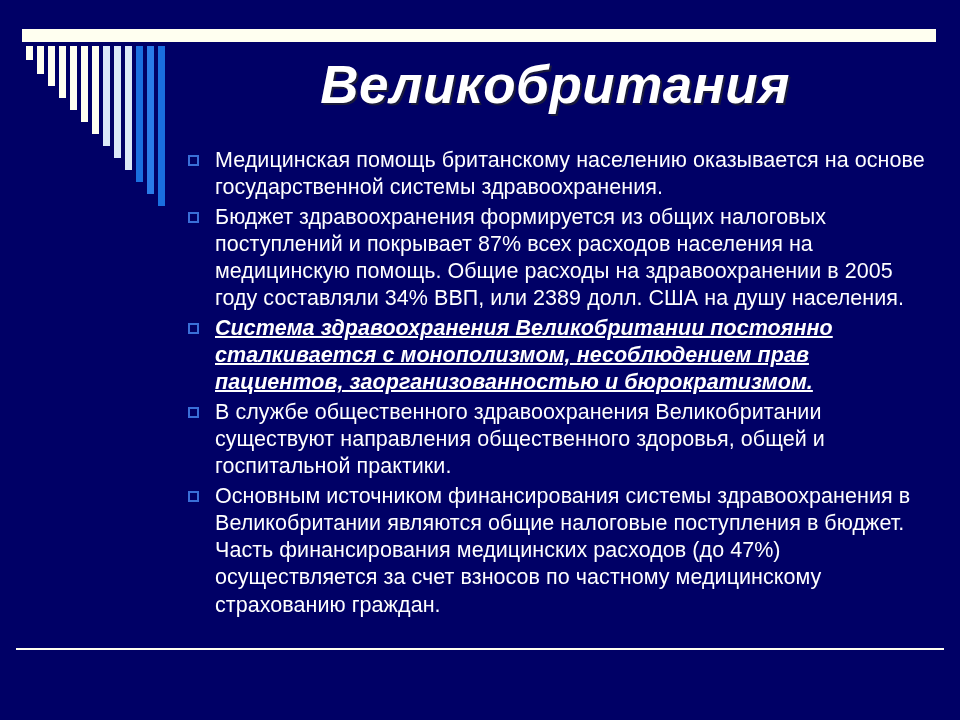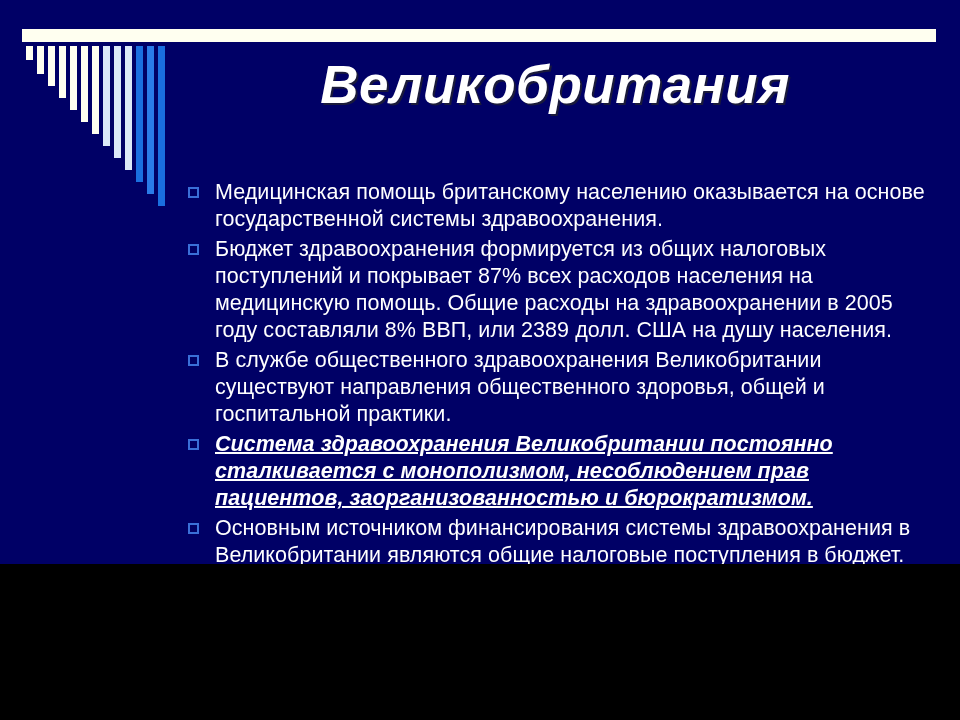--- a/index.html
+++ b/index.html
@@ -4,21 +4,21 @@
 <title>Великобритания</title>
 <style>
   html, body {
     margin: 0;
     padding: 0;
     background: #000000;
   }
   #slide {
     position: relative;
     width: 960px;
-    height: 564px;
+    height: 720px;
     background: #000066;
     overflow: hidden;
     font-family: "Liberation Sans", "DejaVu Sans", sans-serif;
     -webkit-font-smoothing: antialiased;
   }
 
   
   #top-bar {
     position: absolute;
     left: 22px;
@@ -58,21 +58,20 @@
     text-shadow: 2px 2px 0 #1a1a3a;
     white-space: nowrap;
   }
 
   
   #body {
     position: absolute;
     left: 188px;
     top: 147px;
     width: 742px;
-    margin-top: 32px;
   }
   .bullet-row {
     display: flex;
     align-items: flex-start;
     margin-bottom: 2px;
   }
   .bullet-marker {
     flex: 0 0 auto;
     width: 11px;
     height: 11px;
@@ -132,29 +131,29 @@
 
   <div id="title">Великобритания</div>
 
   <div id="body">
       <div class="bullet-row">
         <span class="bullet-marker"></span>
         <div class="bullet-text">Медицинская помощь британскому населению оказывается на основе государственной системы здравоохранения.</div>
       </div>
       <div class="bullet-row">
         <span class="bullet-marker"></span>
-        <div class="bullet-text">Бюджет здравоохранения формируется из общих налоговых поступлений и покрывает 87% всех расходов населения на медицинскую помощь. Общие расходы на здравоохранении в 2005 году составляли 8% ВВП, или 2389 долл. США на душу населения.</div>
+        <div class="bullet-text">Бюджет здравоохранения формируется из общих налоговых поступлений и покрывает 87% всех расходов населения на медицинскую помощь. Общие расходы на здравоохранении в 2005 году составляли 34% ВВП, или 2389 долл. США на душу населения.</div>
+      </div>
+      <div class="bullet-row">
+        <span class="bullet-marker"></span>
+        <div class="bullet-text emph">Система здравоохранения Великобритании постоянно сталкивается  с монополизмом, несоблюдением прав пациентов, заорганизованностью и бюрократизмом.</div>
       </div>
       <div class="bullet-row">
         <span class="bullet-marker"></span>
         <div class="bullet-text">В службе общественного здравоохранения Великобритании существуют направления общественного здоровья, общей и госпитальной практики.</div>
-      </div>
-      <div class="bullet-row">
-        <span class="bullet-marker"></span>
-        <div class="bullet-text emph">Система здравоохранения Великобритании постоянно сталкивается  с монополизмом, несоблюдением прав пациентов, заорганизованностью и бюрократизмом.</div>
       </div>
       <div class="bullet-row">
         <span class="bullet-marker"></span>
         <div class="bullet-text">Основным источником финансирования  системы здравоохранения в Великобритании являются общие налоговые поступления в бюджет. Часть финансирования медицинских расходов (до 47%) осуществляется за счет взносов по частному медицинскому страхованию граждан.</div>
       </div>
     </div>
 
   <div id="bottom-rule"></div>
 
 </div>

